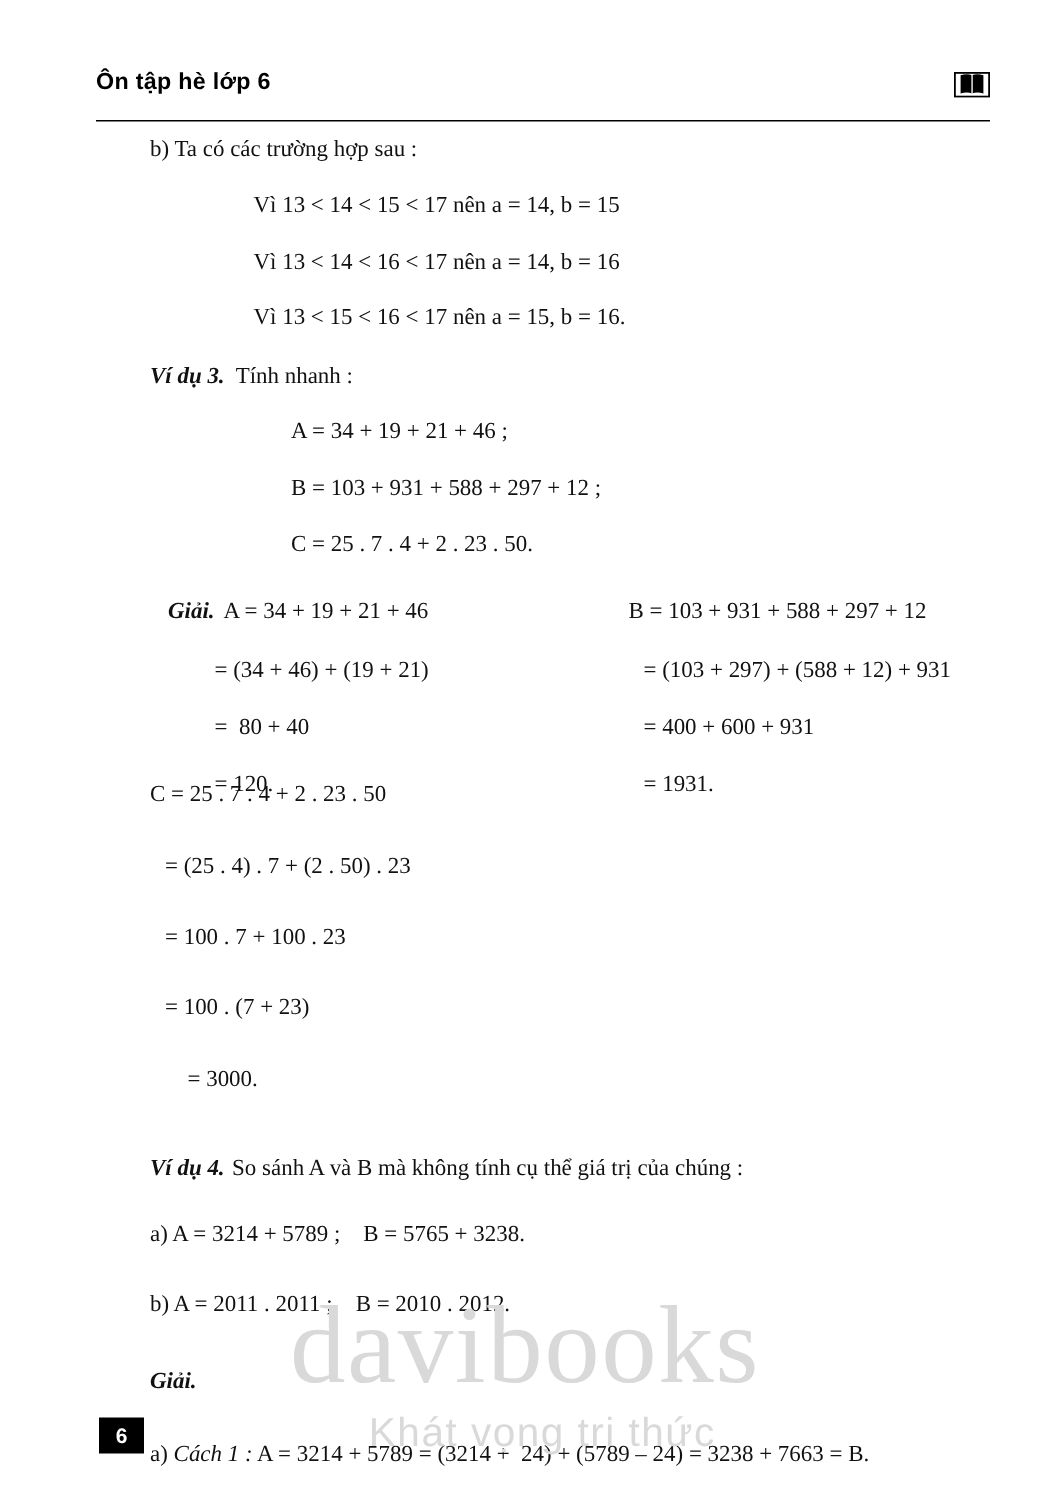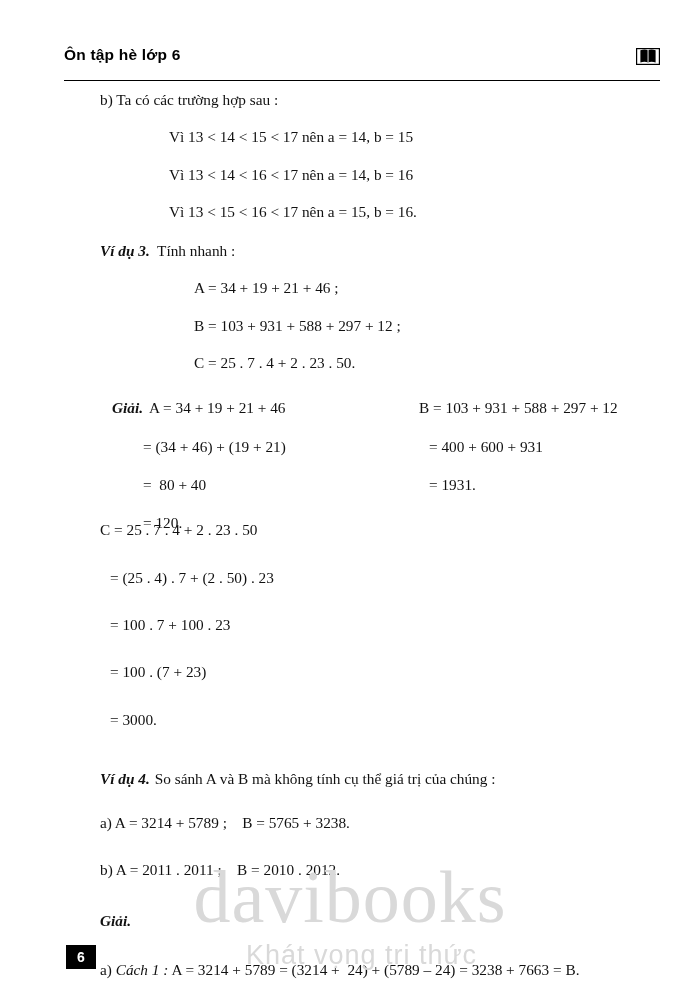--- a/index.html
+++ b/index.html
@@ -185,34 +185,35 @@
 
     <div class="two-col" style="height:122px;">
       <div class="col-left">
         <div class="line"><span class="bi">Giải.</span><span style="padding-left:6px;">A = 34 + 19 + 21 + 46</span></div>
         <div class="line" style="margin-left:31px;">= (34 + 46) + (19 + 21)</div>
         <div class="line" style="margin-left:31px;">=  80 + 40</div>
         <div class="line" style="margin-left:31px;">= 120.</div>
       </div>
       <div class="col-right">
         <div class="line">B = 103 + 931 + 588 + 297 + 12</div>
+        <div class="line" style="margin-left:10px;">= (103 + 297) + (588 + 12) + 931</div>
         <div class="line" style="margin-left:10px;">= 400 + 600 + 931</div>
         <div class="line" style="margin-left:10px;">= 1931.</div>
       </div>
     </div>
 
     <div class="line ind-0" style="margin-left:36px;">C = 25 . 7 . 4 + 2 . 23 . 50</div>
     <div class="rowgap-d"></div>
     <div class="line" style="margin-left:46px;">= (25 . 4) . 7 + (2 . 50) . 23</div>
     <div class="rowgap-d"></div>
     <div class="line" style="margin-left:46px;font-family:Liberation Serif, serif;">= 100 . 7 + 100 . 23</div>
     <div class="rowgap-d"></div>
     <div class="line" style="margin-left:46px;">= 100 . (7 + 23)</div>
     <div class="rowgap-d"></div>
-    <div class="line" style="margin-left:46px;">= 3000.</div>
+    <div class="line" style="margin-left:61px;">= 3000.</div>
 
     <div style="height:44px;"></div>
 
     <div class="line" style="margin-left:36px;"><span class="bi">Ví dụ 4.</span><span style="padding-left:5px;">So sánh A và B mà không tính cụ thể giá trị của chúng :</span></div>
 
     <div style="height:29px;"></div>
     <div class="line" style="margin-left:36px;">a) A = 3214 + 5789 ;    B = 5765 + 3238.</div>
     <div class="rowgap-d"></div>
     <div class="line" style="margin-left:36px;">b) A = 2011 . 2011 ;    B = 2010 . 2012.</div>
 

